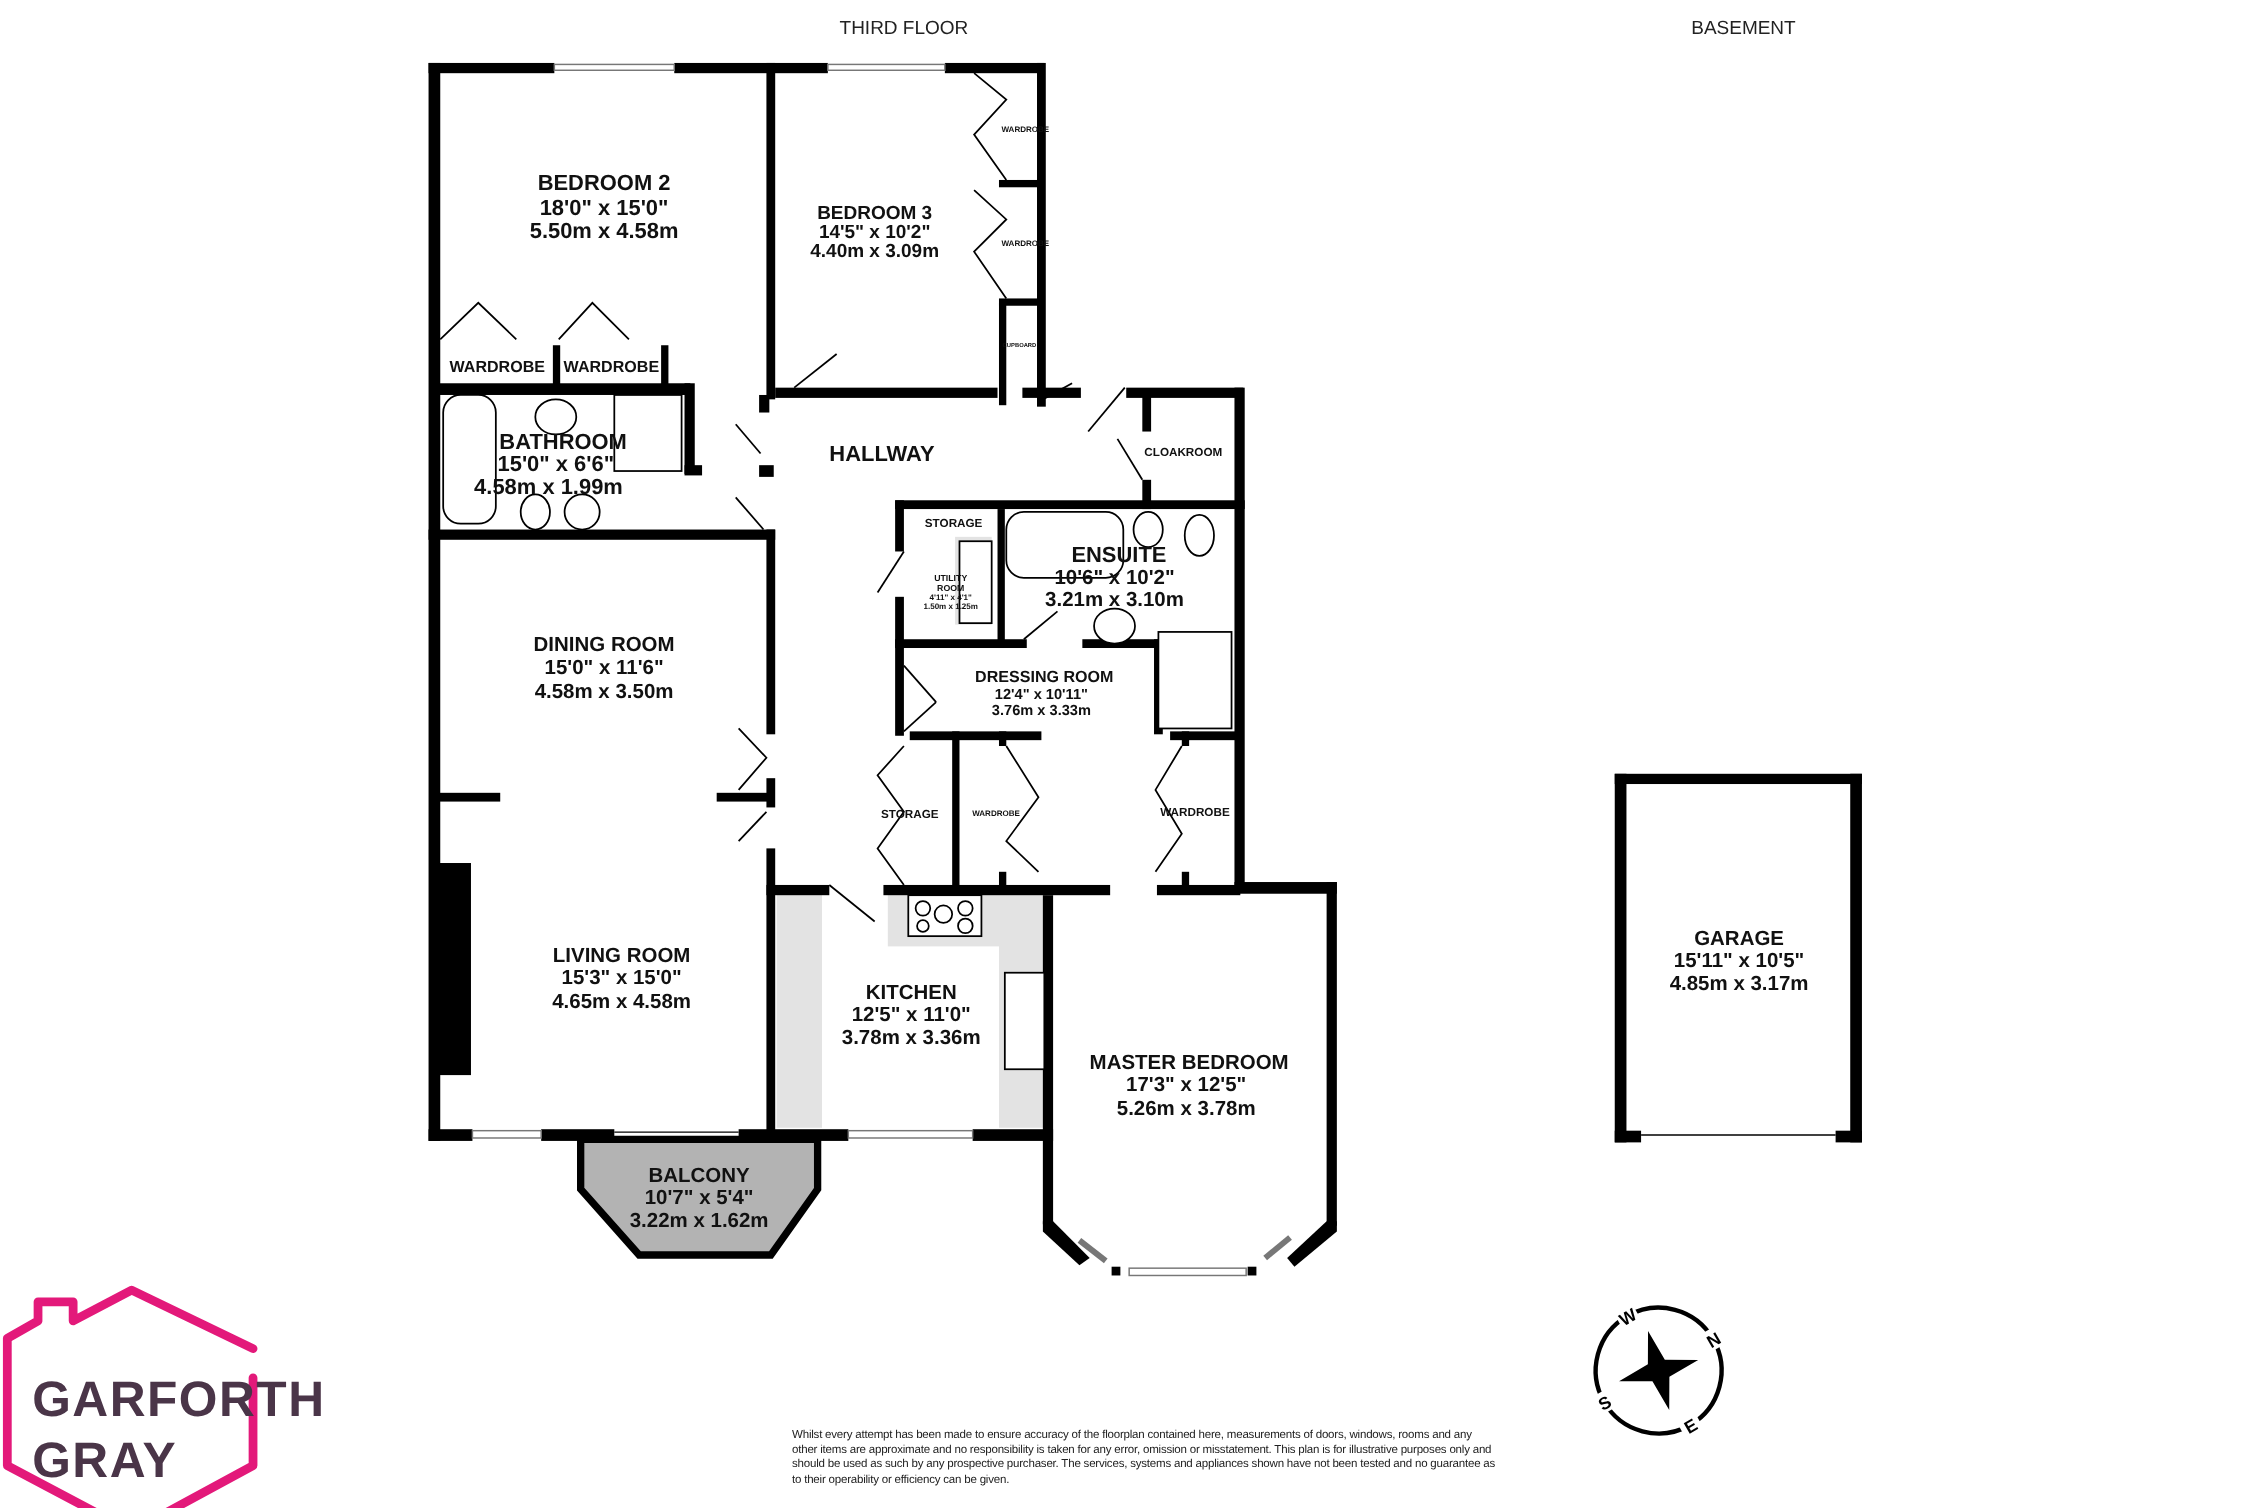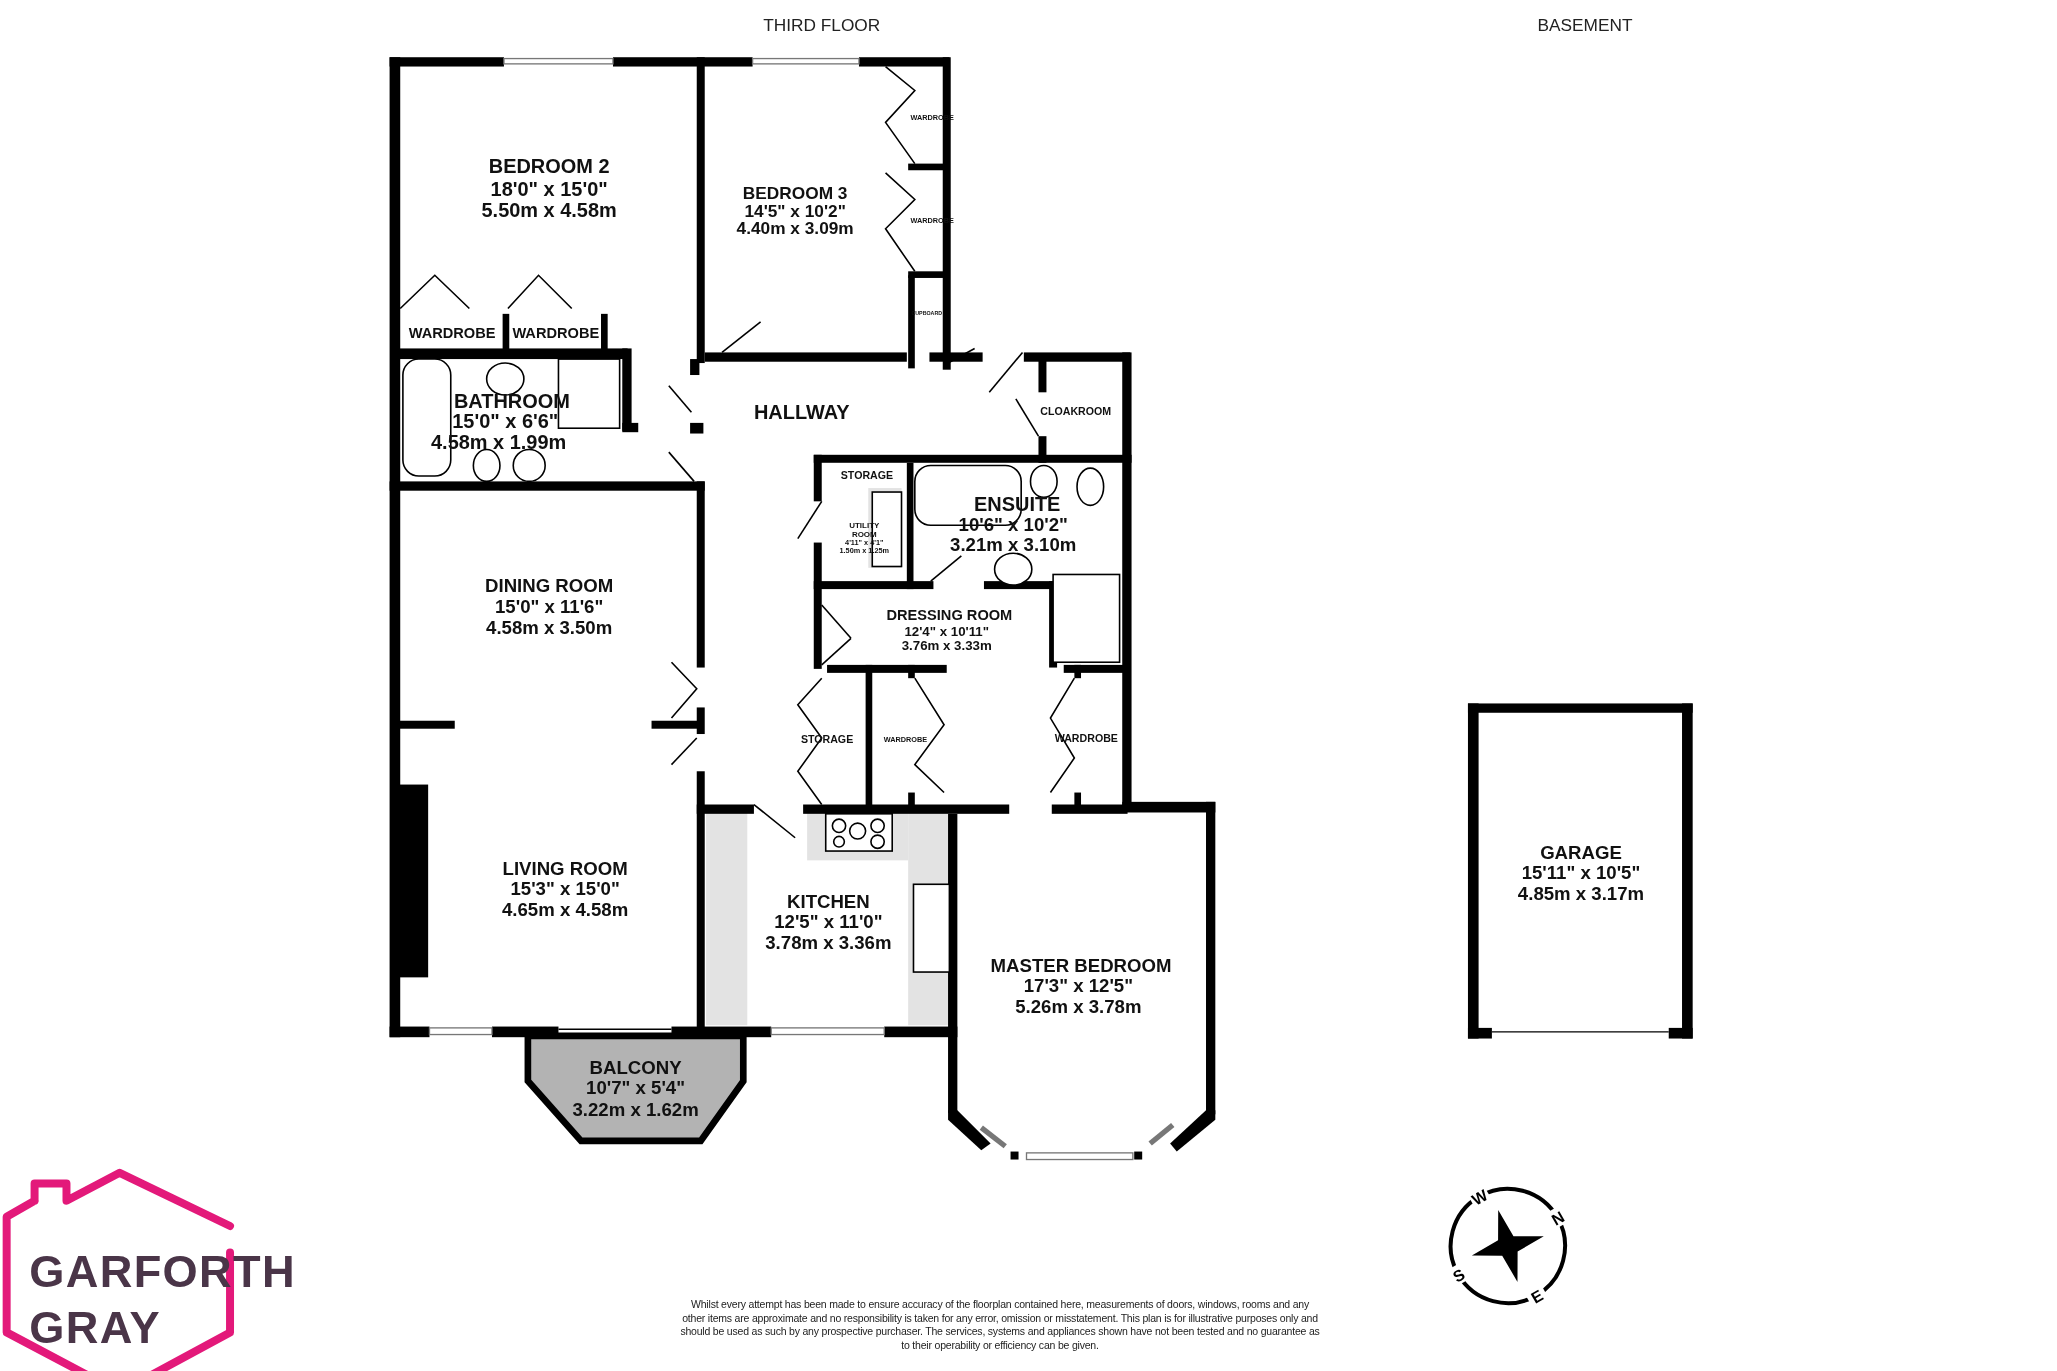--- a/index.html
+++ b/index.html
@@ -6,21 +6,21 @@
   body { width:2057px; height:1371px; overflow:hidden; position:relative; font-family:"Liberation Sans", sans-serif; }
   #plan { position:absolute; left:0; top:0; width:2057px; height:1371px; }
   .wall { fill:#000; }
   .floor-title { font-family:"Liberation Sans", sans-serif; font-size:13px; fill:#222; }
   .rn { font-family:"Liberation Sans", sans-serif; font-weight:bold; fill:#111; text-anchor:middle; }
   .rd { font-family:"Liberation Sans", sans-serif; font-weight:bold; fill:#111; text-anchor:middle; }
   .door { fill:none; stroke:#000; stroke-width:1.2; }
   .win { fill:#fff; stroke:#777; stroke-width:1; }
   .fx { fill:#fff; stroke:#000; stroke-width:1.2; }
   .counter { fill:#e3e3e3; }
-  .disclaimer { position:absolute; left:680px; top:1298px; width:640px; text-align:center; font-family:"Liberation Sans", sans-serif; font-size:10.5px; line-height:13.5px; color:#222; letter-spacing:-0.2px; }
+  .disclaimer { position:absolute; left:720px; top:1298px; width:640px; text-align:left; font-family:"Liberation Sans", sans-serif; font-size:10.5px; line-height:13.5px; color:#222; letter-spacing:-0.2px; }
 </style>
 </head>
 <body>
 
 <svg id="plan" viewBox="0 0 1547 1031" xmlns="http://www.w3.org/2000/svg">
 
   <text x="618" y="23" class="floor-title" text-anchor="middle">THIRD FLOOR</text>
   <text x="1192" y="23" class="floor-title" text-anchor="middle">BASEMENT</text>
 
   <rect class="counter" x="531" y="611" width="31" height="160"></rect>

